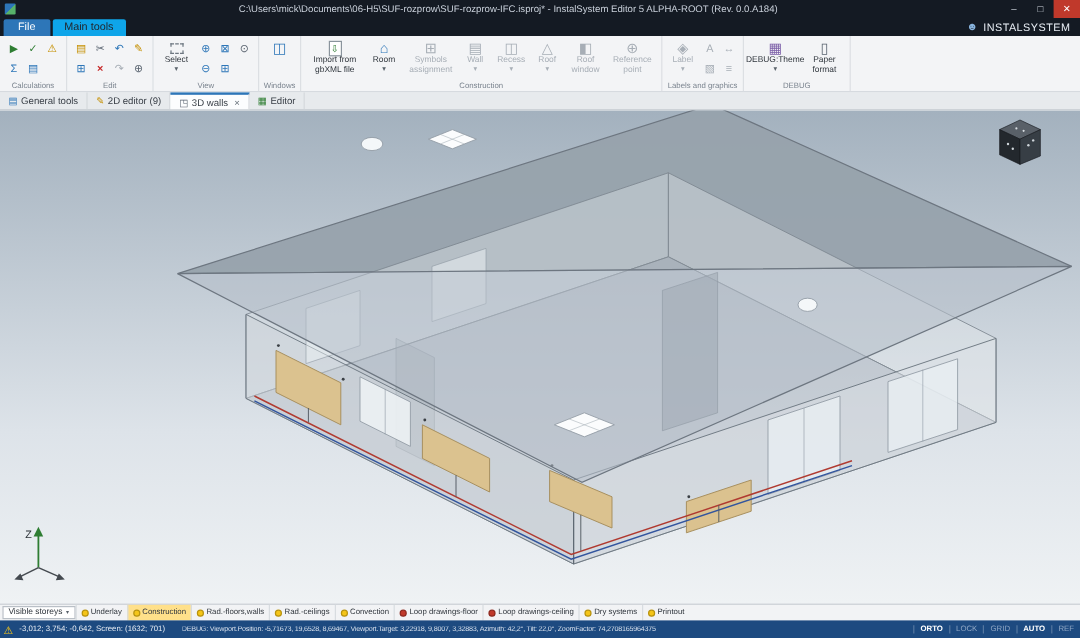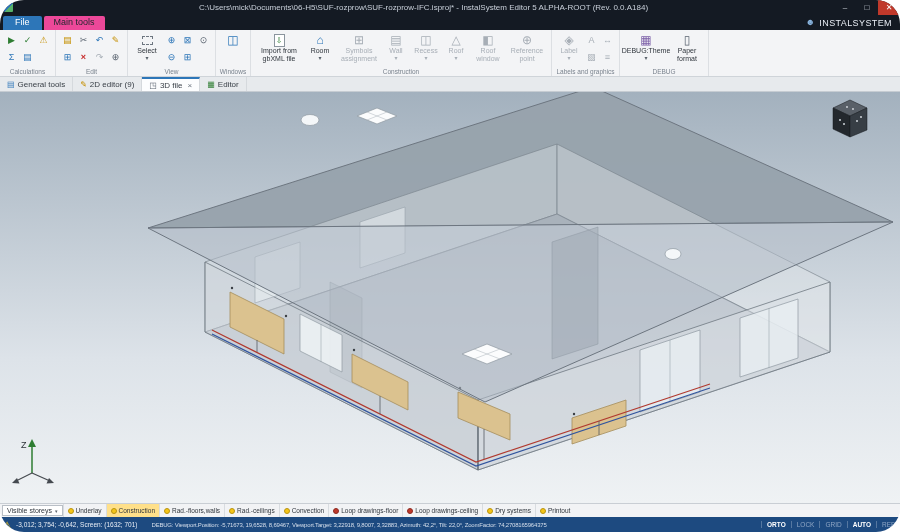--- a/index.html
+++ b/index.html
@@ -1,34 +1,34 @@
 <!DOCTYPE html>
 <html><head>
 <meta charset="utf-8">
 <style>
   * { margin:0; padding:0; box-sizing:border-box; }
   html,body { width:900px; height:532px; font-family:"Liberation Sans",sans-serif; }
-  #app { position:relative; width:900px; height:532px; overflow:hidden; background:#f3f4f6;border-radius:24px; }
+  #app { position:relative; width:900px; height:532px; overflow:hidden; background:#f3f4f6; }
 
   
   .titlebar { position:absolute; top:0; left:0; right:0; height:15px; background:#141a23;
     display:flex; align-items:center; color:#c9d0da; }
   .appicon { width:9px; height:9px; margin-left:4px; border-radius:1px;
     background:linear-gradient(135deg,#2d76b8 50%,#57b26a 50%); }
   .titletext { flex:1; text-align:center; font-size:8px; white-space:nowrap; overflow:hidden; }
   .winbtn { width:22px; height:15px; display:flex; align-items:center; justify-content:center;
     font-size:8px; color:#cfd5dd; }
   .winbtn.close { background:#c0392b; color:#fff; }
 
   
   .tabrow { position:absolute; top:15px; left:0; right:0; height:15px; background:#141a23;
     display:flex; align-items:flex-end; }
   .filetab { background:#2d76b8; color:#fff; font-size:9px; padding:1px 12px 1px; height:14px;
     margin-left:3px; border-radius:2px 2px 0 0; }
-  .maintab { background:#ec4899; color:#22272e; font-size:9px; padding:1px 10px 1px; height:14px;
+  .maintab { background:#0ea5e9; color:#22272e; font-size:9px; padding:1px 10px 1px; height:14px;
     margin-left:2px; border-radius:2px 2px 0 0; }
   .brand { margin-left:auto; margin-right:8px; display:flex; align-items:center; gap:4px;
     height:15px; color:#e8edf4; font-size:9px; letter-spacing:0.4px; }
   .acct { color:#8ab6e0; font-size:9px; line-height:9px; }
 
   
   .ribbon { position:absolute; top:30px; left:0; right:0; height:47px; background:#f3f4f6;
     border-bottom:1px solid #cfd4d9; display:flex; }
   .rgroup { position:relative; height:100%; border-right:1px solid #dcdfe3; padding:2px 4px 11px 4px;
     display:flex; align-items:flex-start; gap:2px; }
@@ -228,21 +228,21 @@
     <div class="dtab">
       <span class="ticon" style="color:#2d76b8">▤</span>
       <span>General tools</span>
     </div>
     <div class="dtab">
       <span class="ticon" style="color:#c58f00">✎</span>
       <span>2D editor (9)</span>
     </div>
     <div class="dtab active">
       <span class="ticon" style="color:#5a6470">◳</span>
-      <span>3D file</span>
+      <span>3D walls</span>
       <span class="closex">×</span>
     </div>
     <div class="dtab">
       <span class="ticon" style="color:#2e7d32">▦</span>
       <span>Editor</span>
     </div>
   </div>
 
   <div class="viewport">
     <svg width="900" height="411" viewBox="0 0 900 411">

